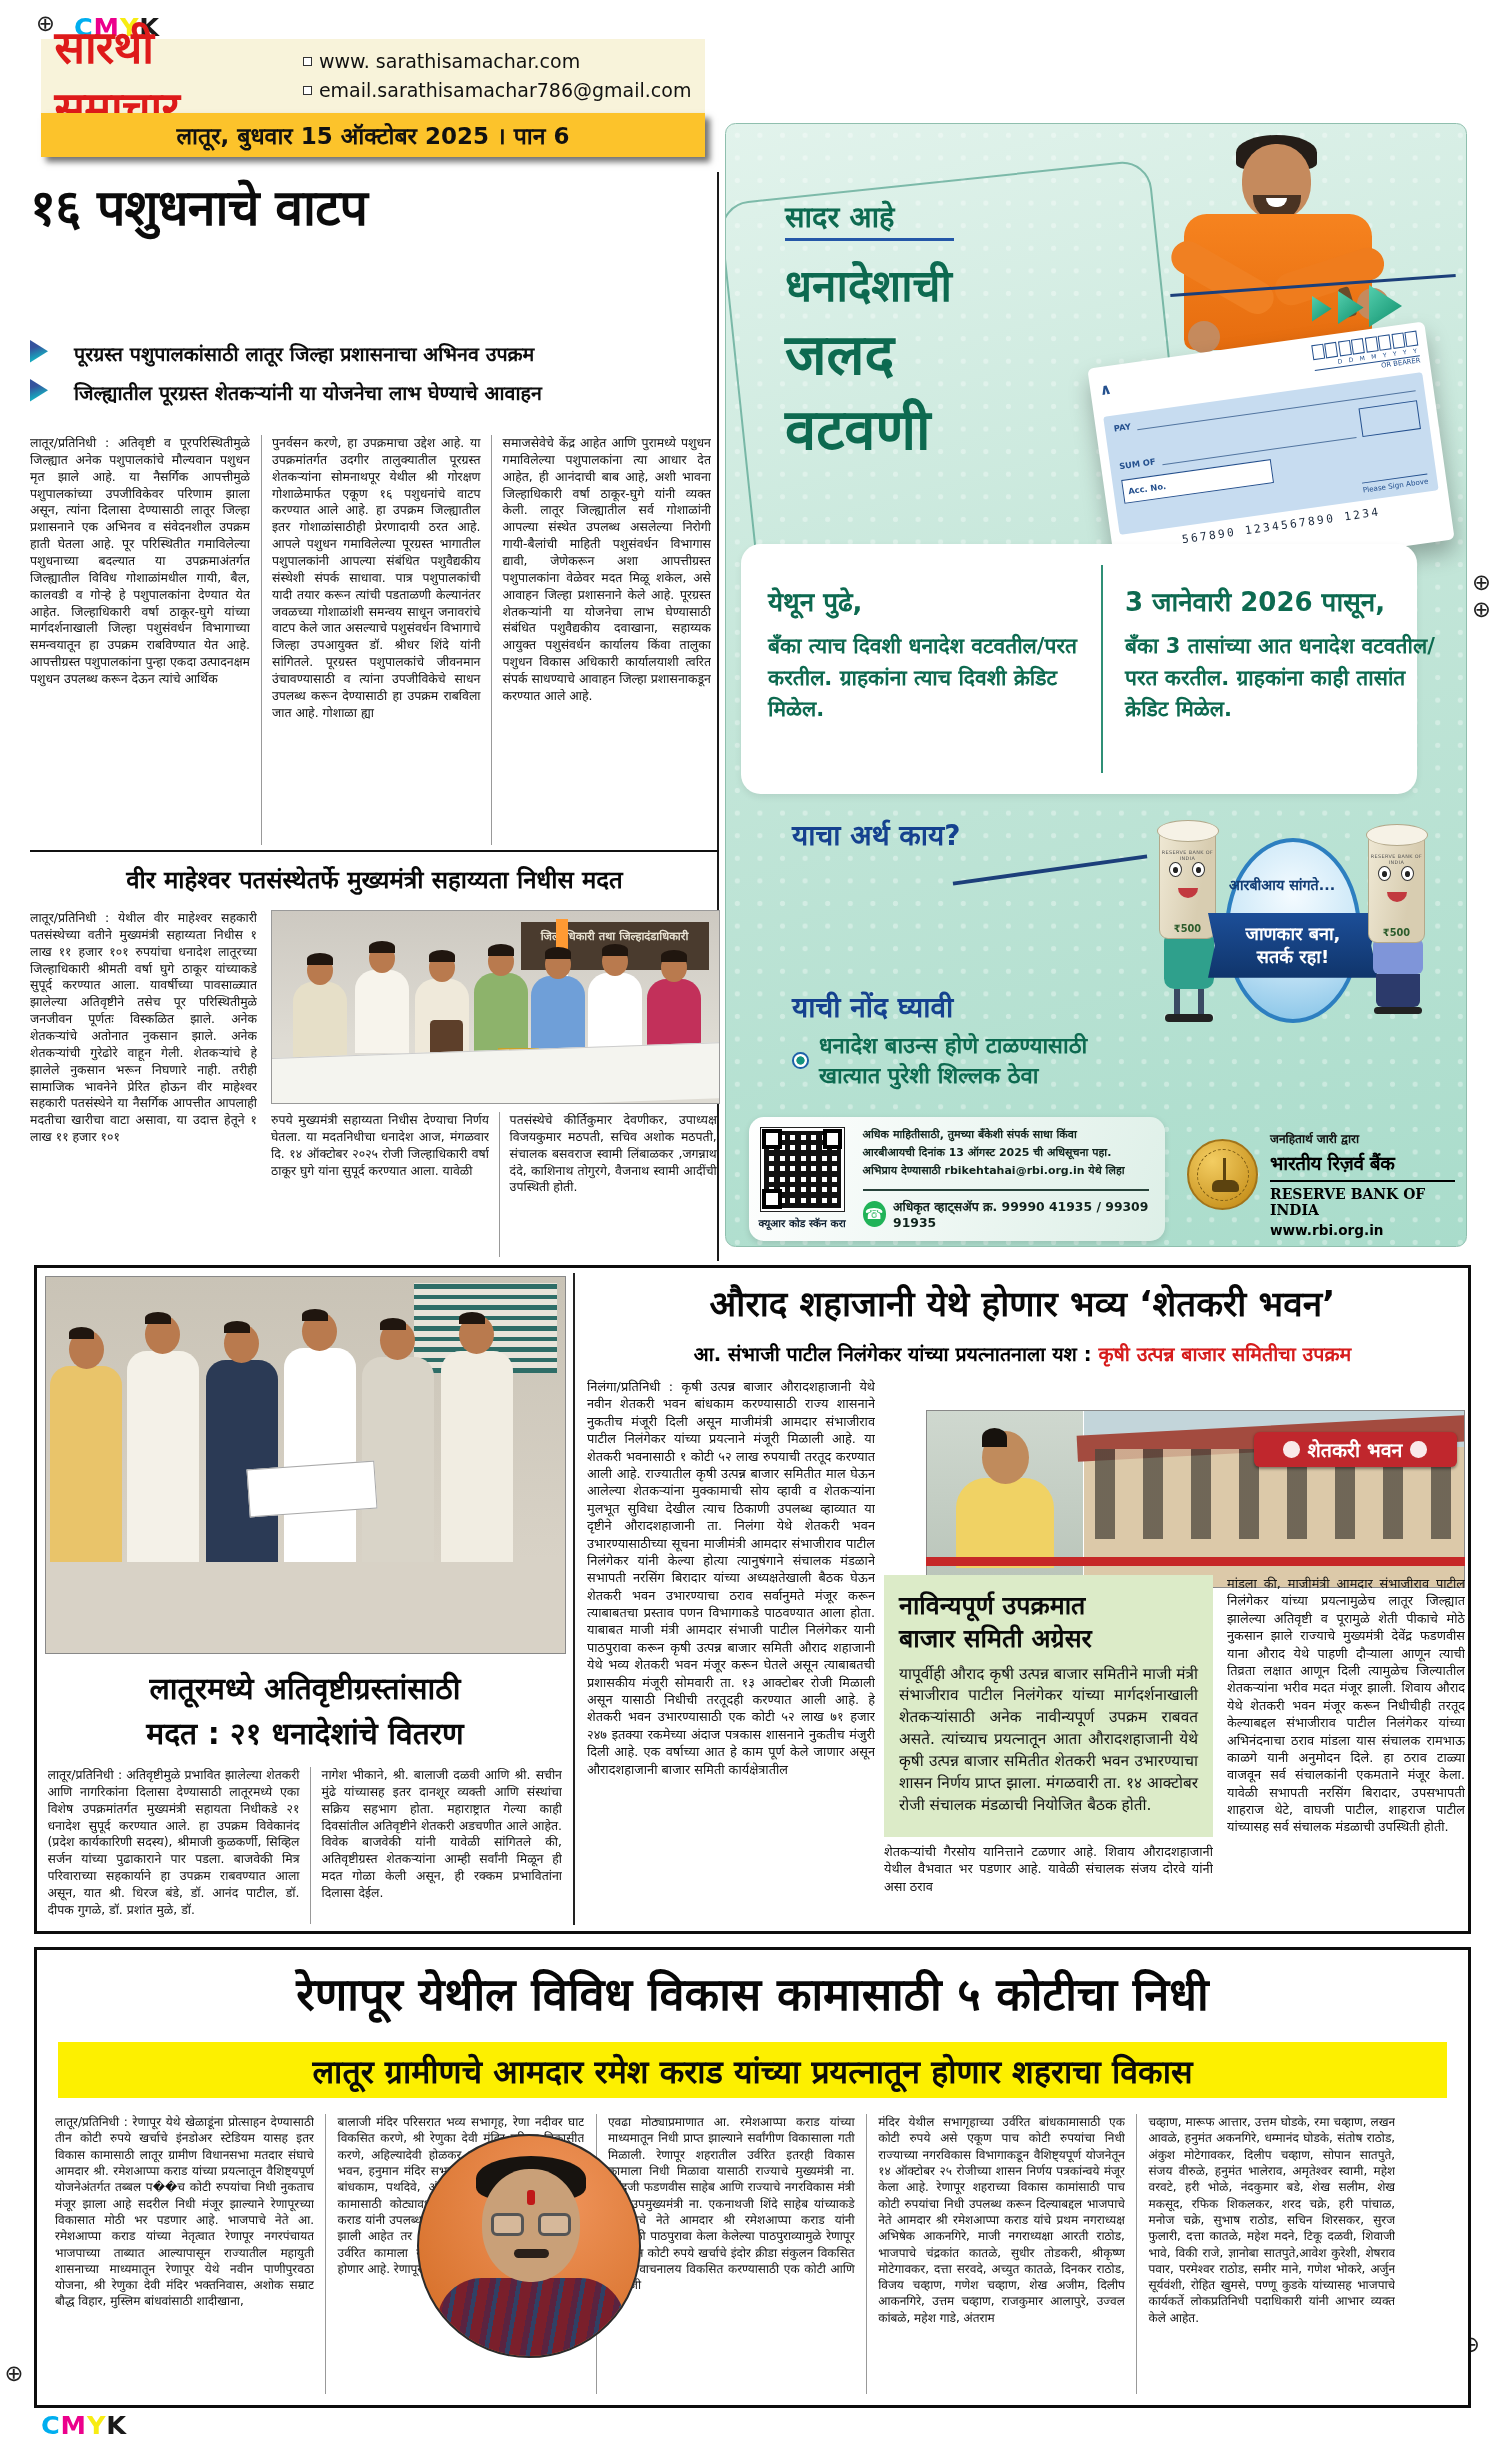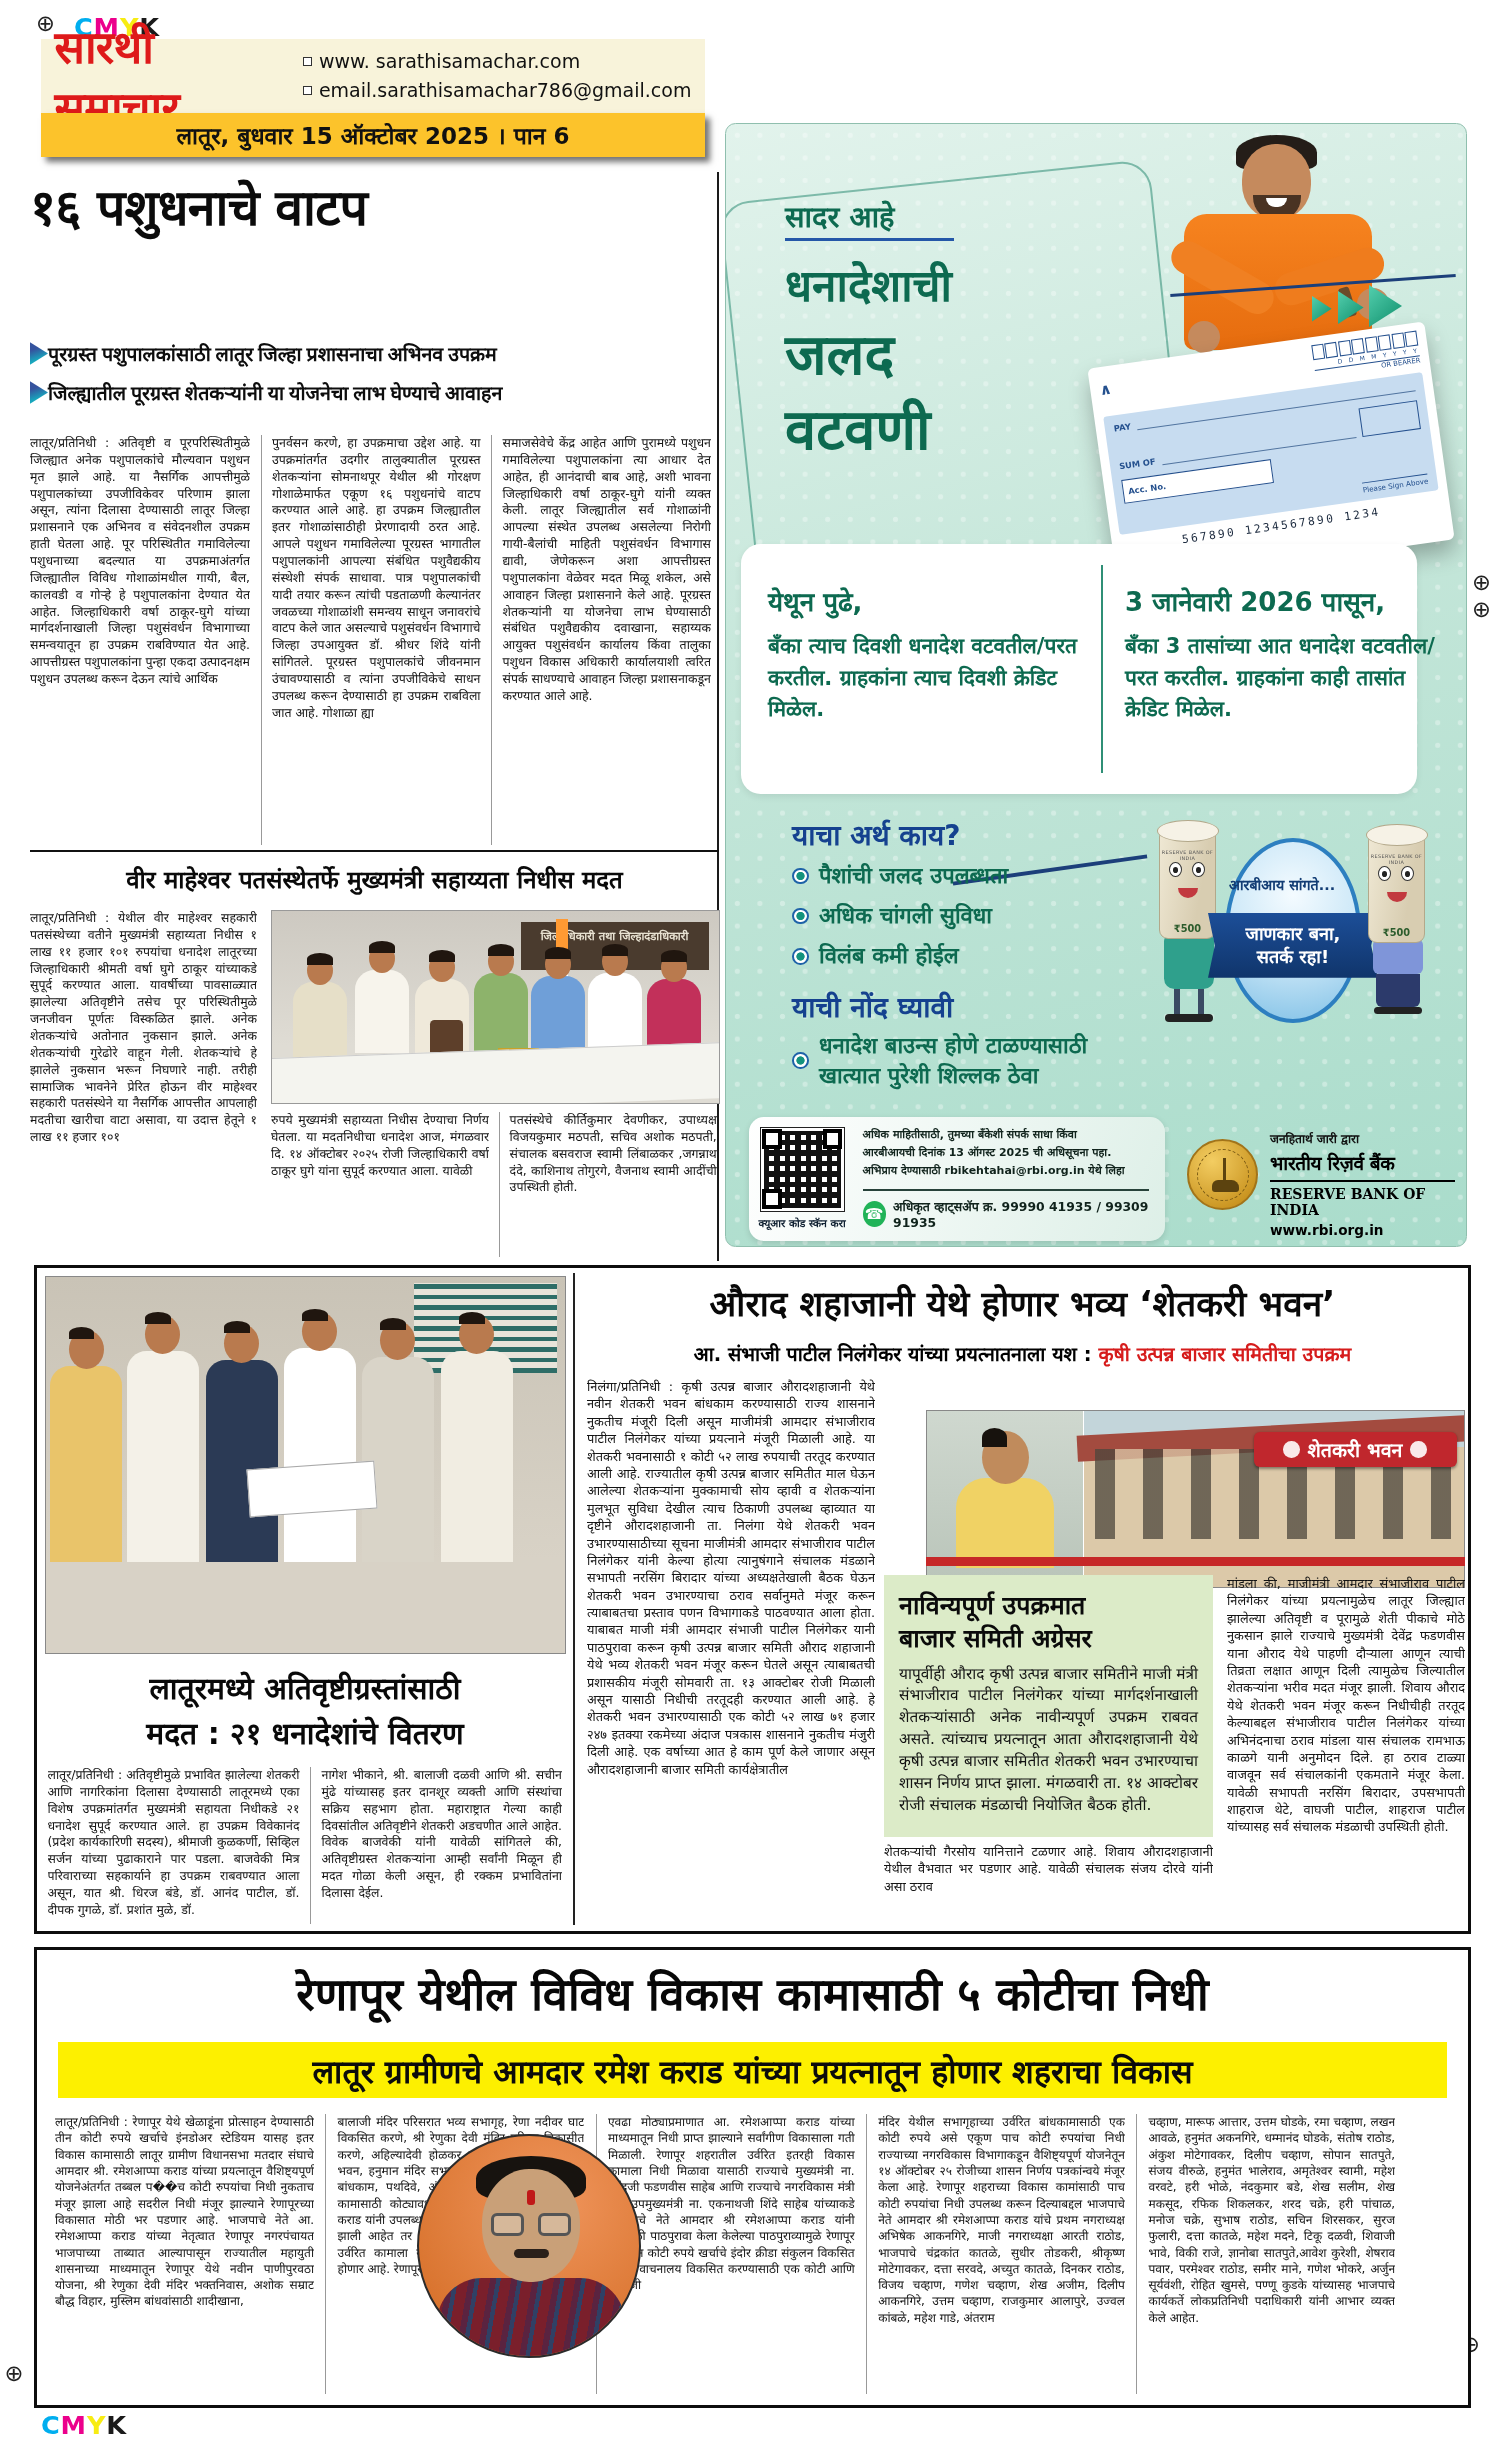--- a/index.html
+++ b/index.html
@@ -17,21 +17,21 @@
   .masthead { left:41px; top:39px; width:664px; height:74px; background:#f8f3da; display:flex; align-items:center; padding:0 13.6px; }
   .mast-title { color:#de1a1a; font-size:45px; font-weight:bold; letter-spacing:-0.8px; }
   .mast-contacts { margin-left:16.6px; font-size:19px; color:#111; line-height:1.55; }
   .mast-row { display:flex; align-items:center; gap:6.8px; white-space:nowrap; }
   .sq { width:9px; height:9px; border:1.5px solid #333; background:#fff; display:inline-block; }
   .datebar { left:41px; top:113px; width:664px; height:44px; background:#fcc32b; box-shadow:5.3px 5.3px 6px rgba(0,0,0,.55); display:flex; align-items:center; justify-content:center; font-size:23px; font-weight:bold; color:#111; }
 
   
   .lead-h { left:30px; top:175px; width:691px; font-size:50px; line-height:1.34; font-weight:800; color:#0b0b0b; letter-spacing:-0.8px; }
   .lead-bullets { left:30px; top:340px; width:691px; }
-  .bullet-row { display:flex; align-items:center; gap:0; margin-bottom:12px;font-family:Liberation Serif, serif; }
+  .bullet-row { display:flex; gap:26px; margin-bottom:12px; }
   .tri { width:18px; height:22.6px; background:linear-gradient(160deg,#35539e 30%,#18a7bd 70%); clip-path:polygon(0 0,100% 50%,0 100%); flex:0 0 auto; }
   .bullet-row span { font-size:19.6px; font-weight:bold; color:#0d0d0d; }
   .lead-body { left:30px; top:435px; width:691px; height:410px; display:flex; overflow:hidden; }
   .btxt { font-size:12.4px; line-height:1.36; text-align:justify; color:#141414; overflow:hidden; }
   .lead-body .col { width:220px; }
   .lead-body .col + .col { border-left:0.8px solid #999; padding-left:10.5px; margin-left:10.5px; }
 
   .vrule-main { left:717px; top:172px; width:1.5px; height:1089px; background:#1a1a1a; }
 
   
@@ -330,34 +330,20 @@
         <div class="panel-halft">येथून पुढे,</div>
         <div class="panel-body">बँका त्याच दिवशी धनादेश वटवतील/परत करतील. ग्राहकांना त्याच दिवशी क्रेडिट मिळेल.</div>
       </div>
       <div class="panel-right">
         <div class="panel-halft">3 जानेवारी 2026 पासून,</div>
         <div class="panel-body">बँका 3 तासांच्या आत धनादेश वटवतील/परत करतील. ग्राहकांना काही तासांत क्रेडिट मिळेल.</div>
       </div>
     </div>
 
     <div class="abs ad-sechead" style="left:66px; top:691px;">याचा अर्थ काय?</div>
-    <div class="abs" style="left:66px; top:737px; width:324px;">
-      <div class="ad-bullet">
-          <i class="ring"></i>
-          <span>पैशांची जलद उपलब्धता</span>
-        </div>
-      <div class="ad-bullet">
-          <i class="ring"></i>
-          <span>अधिक चांगली सुविधा</span>
-        </div>
-      <div class="ad-bullet">
-          <i class="ring"></i>
-          <span>विलंब कमी होईल</span>
-        </div>
-    </div>
     <div class="abs ad-sechead" style="left:66px; top:863px;">याची नोंद घ्यावी</div>
     <div class="abs" style="left:66px; top:907px; width:346px;">
       <div class="ad-bullet">
           <i class="ring"></i>
           <span>धनादेश बाउन्स होणे टाळण्यासाठी खात्यात पुरेशी शिल्लक ठेवा</span>
         </div>
     </div>
 
     <div class="mascot" style="left:433px; top:704px;">
       <div class="roll">

